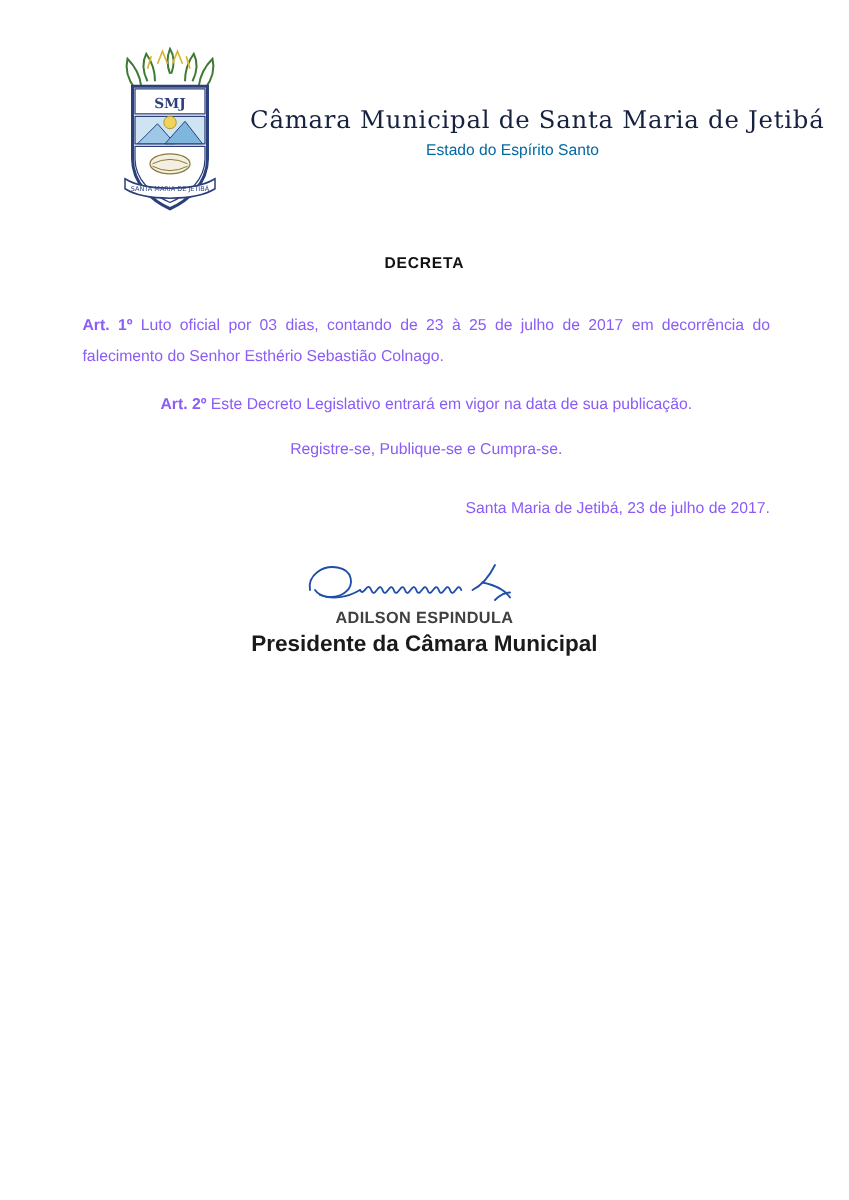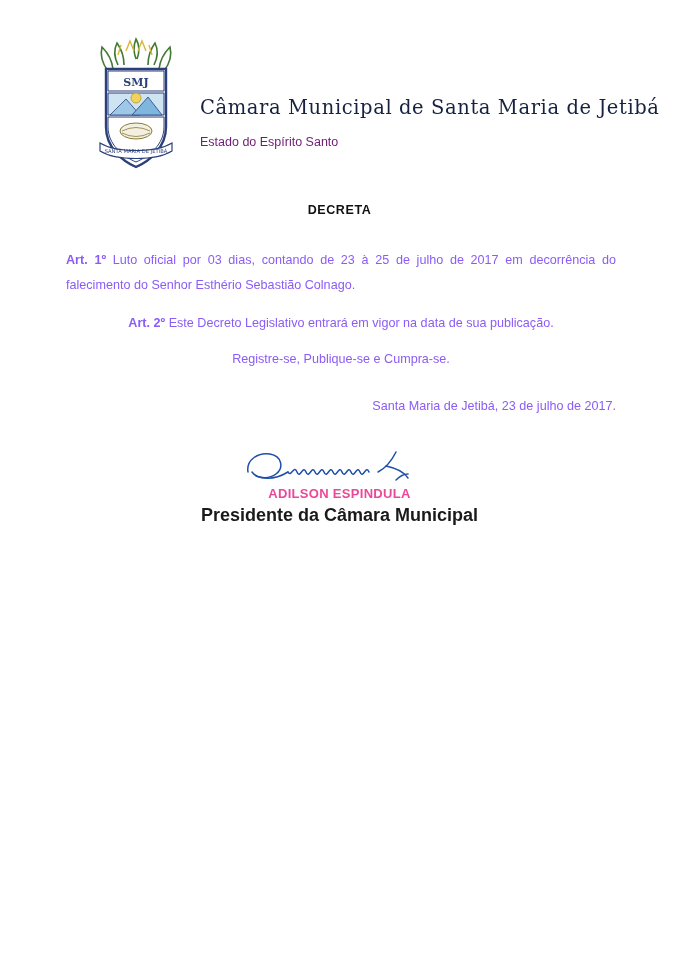--- a/index.html
+++ b/index.html
@@ -35,37 +35,38 @@
     position: absolute;
     left: 88px;
     top: 5px;
     width: 96px;
     height: 140px;
   }
 
   .header-text {
     position: absolute;
     left: 200px;
-    top: 66px;
+    top: 54px;
     width: 420px;
+    text-align: center;
   }
 
   .header-title {
     font-family: "DejaVu Serif", serif;
     font-size: 19.5px;
     letter-spacing: 0.6px;
     color: #16223f;
     white-space: nowrap;
   }
 
   .header-subtitle {
-    margin-top: 16px;
+    margin-top: 6px;
     font-family: "Liberation Sans", sans-serif;
     font-size: 12.5px;
-    color: #701a75;
+    color: #0369a1;
   }
 
   
   .decreta {
     position: absolute;
     top: 203px;
     left: 0;
     width: 679px;
     text-align: center;
     font-size: 12.5px;
@@ -132,21 +133,21 @@
     position: absolute;
     left: 50%;
     top: 0;
     transform: translateX(-52%);
   }
 
   .signature-name {
     font-size: 13px;
     font-weight: bold;
     letter-spacing: 0.3px;
-    color: #ec4899;
+    color: #404040;
     margin-top: -2px;
   }
 
   .signature-role {
     font-size: 18px;
     color: #1a1a1a;
     margin-top: 4px;
     font-weight: bold;
   }
 </style>

